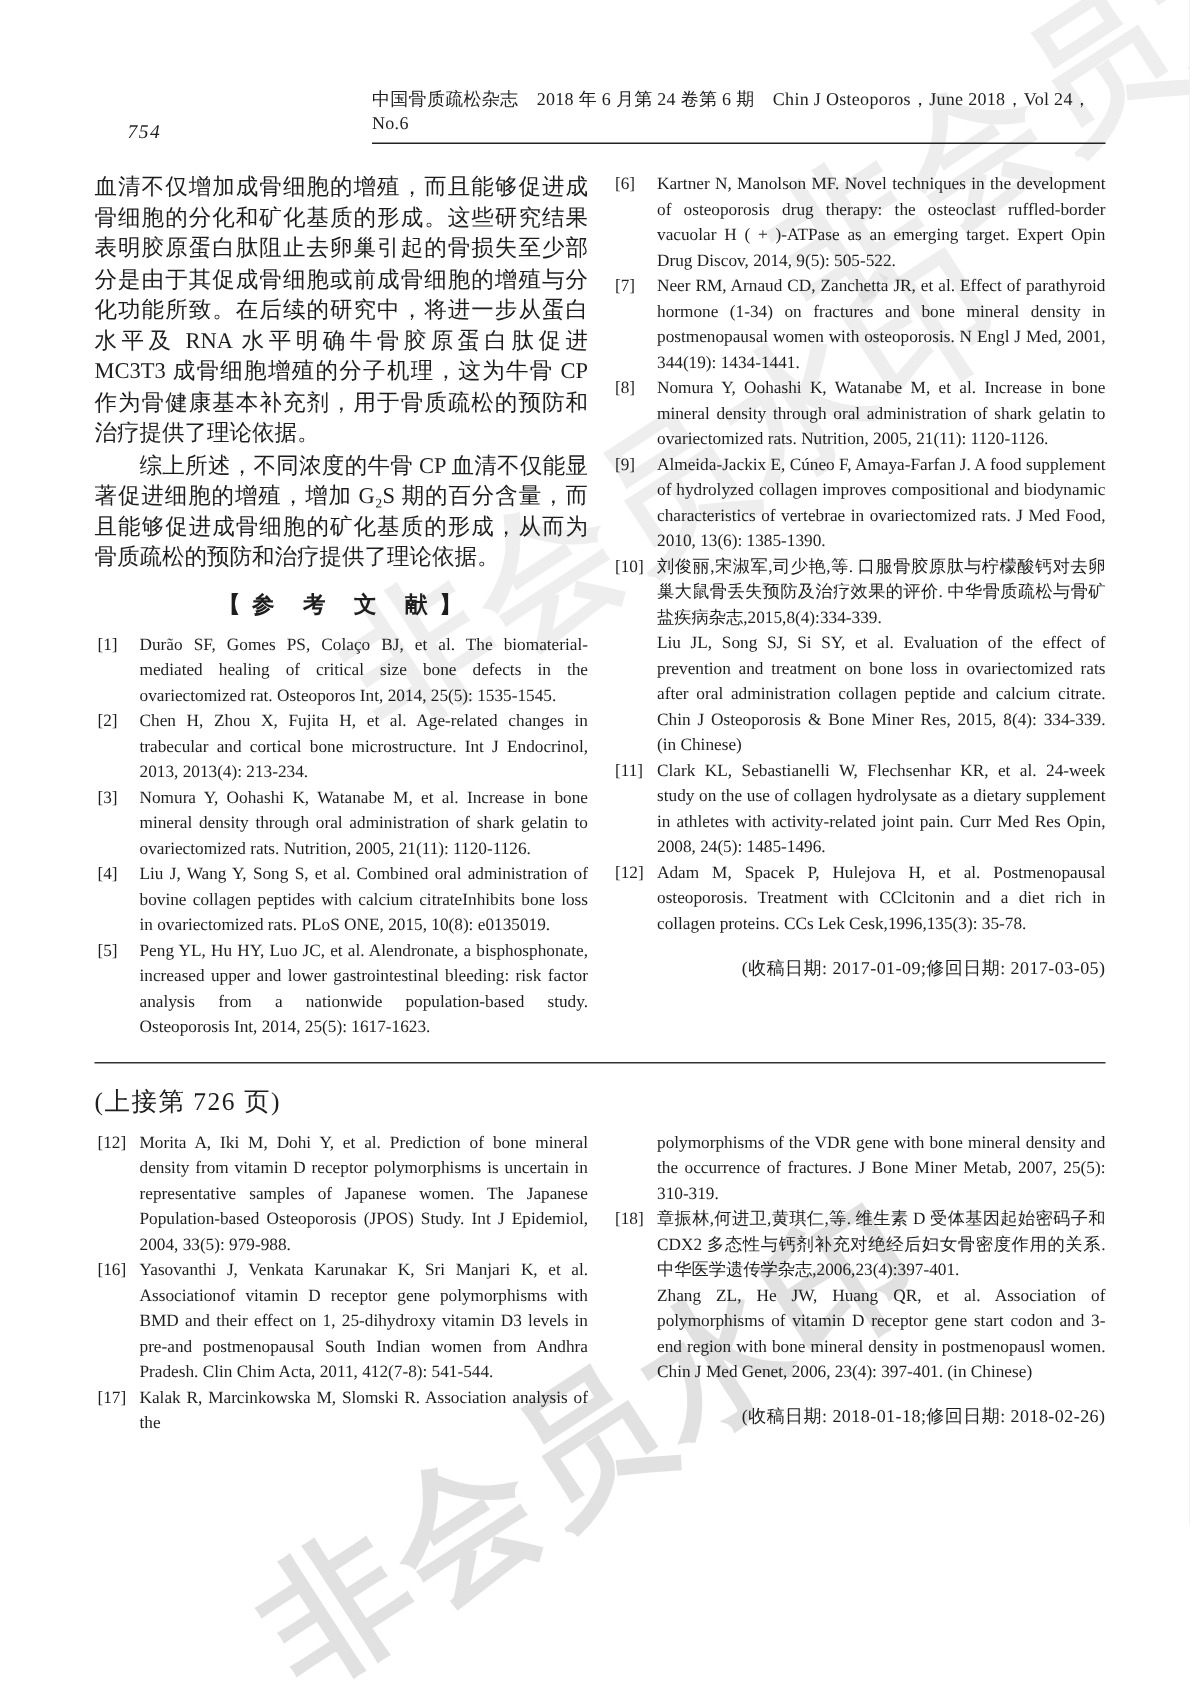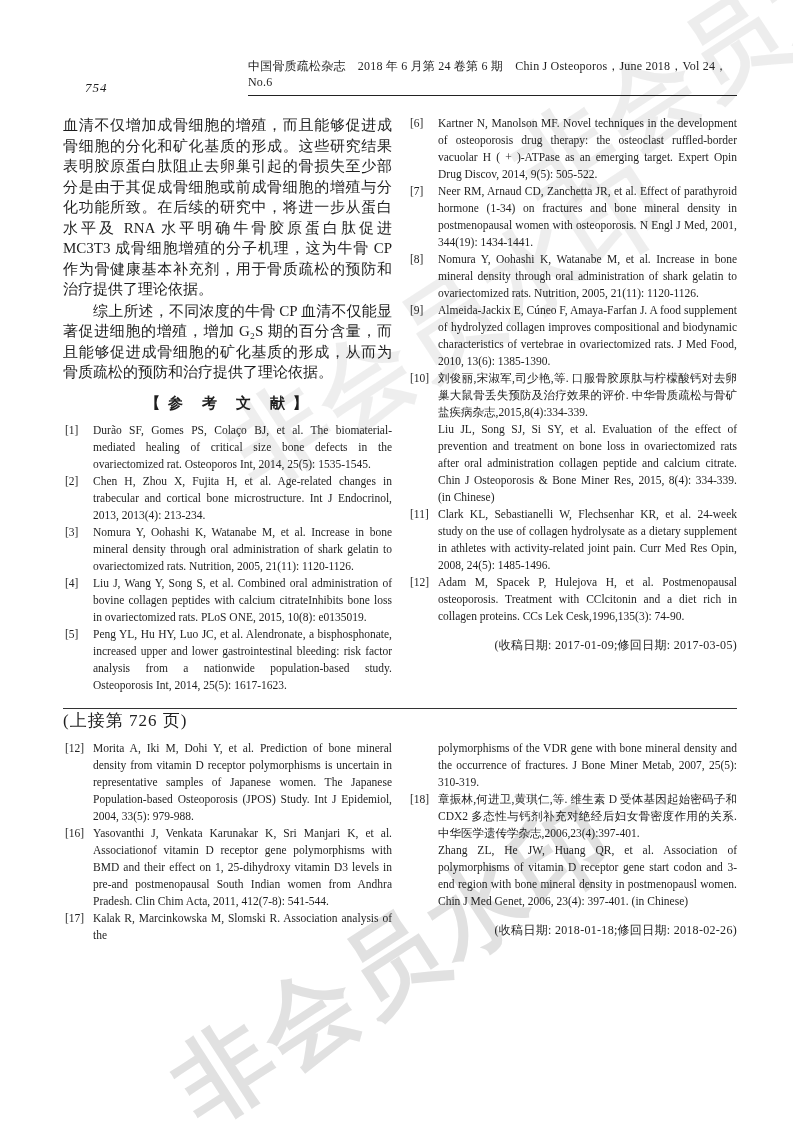--- a/index.html
+++ b/index.html
@@ -33,21 +33,21 @@
   .ref-heading {
     text-align:center; font-weight:700; font-size:15px;
     margin:11px 0 9px 0; letter-spacing:2px;
   }
   .ref-list { font-size:11.5px; line-height:17px; }
   .ref-item { display:flex; }
   .ref-label { flex:0 0 30px; padding-left:2px; }
   .ref-text { flex:1; text-align:justify; }
   .dates-line { font-size:12px; text-align:right; margin-top:12px; letter-spacing:.3px; }
   .separator { border:none; border-top:1.2px solid #333; margin:14px 0 0 0; }
-  .cont-note { font-size:17px; margin:0 0 8px 0; letter-spacing:1px; }
+  .cont-note { font-size:17px; margin:14px 0 8px 0; letter-spacing:1px; }
   .footer-page-num {
     position:absolute; left:0; right:0; bottom:32px; text-align:center;
     font-size:12px; z-index:1; letter-spacing:1px;
   }
 </style>
 </head>
 <body>
 
 <div class="page">
 
@@ -128,21 +128,21 @@
               <span class="ref-text">Liu JL, Song SJ, Si SY, et al. Evaluation of the effect of prevention and treatment on bone loss in ovariectomized rats after oral administration collagen peptide and calcium citrate. Chin J Osteoporosis &amp; Bone Miner Res, 2015, 8(4): 334-339. (in Chinese)</span>
             </div>
 
             <div class="ref-item">
               <span class="ref-label">[11]</span>
               <span class="ref-text">Clark KL, Sebastianelli W, Flechsenhar KR, et al. 24-week study on the use of collagen hydrolysate as a dietary supplement in athletes with activity-related joint pain. Curr Med Res Opin, 2008, 24(5): 1485-1496.</span>
             </div>
 
             <div class="ref-item">
               <span class="ref-label">[12]</span>
-              <span class="ref-text">Adam M, Spacek P, Hulejova H, et al. Postmenopausal osteoporosis. Treatment with CClcitonin and a diet rich in collagen proteins. CCs Lek Cesk,1996,135(3): 74-90.</span>
+              <span class="ref-text">Adam M, Spacek P, Hulejova H, et al. Postmenopausal osteoporosis. Treatment with CClcitonin and a diet rich in collagen proteins. CCs Lek Cesk,1996,135(3): 35-78.</span>
             </div>
           </div>
         <div class="dates-line">(收稿日期: 2017-01-09;修回日期: 2017-03-05)</div>
       </div>
     </div>
 
     <hr class="separator">
 
     <div>
       <div class="cont-note">(上接第 726 页)</div>

